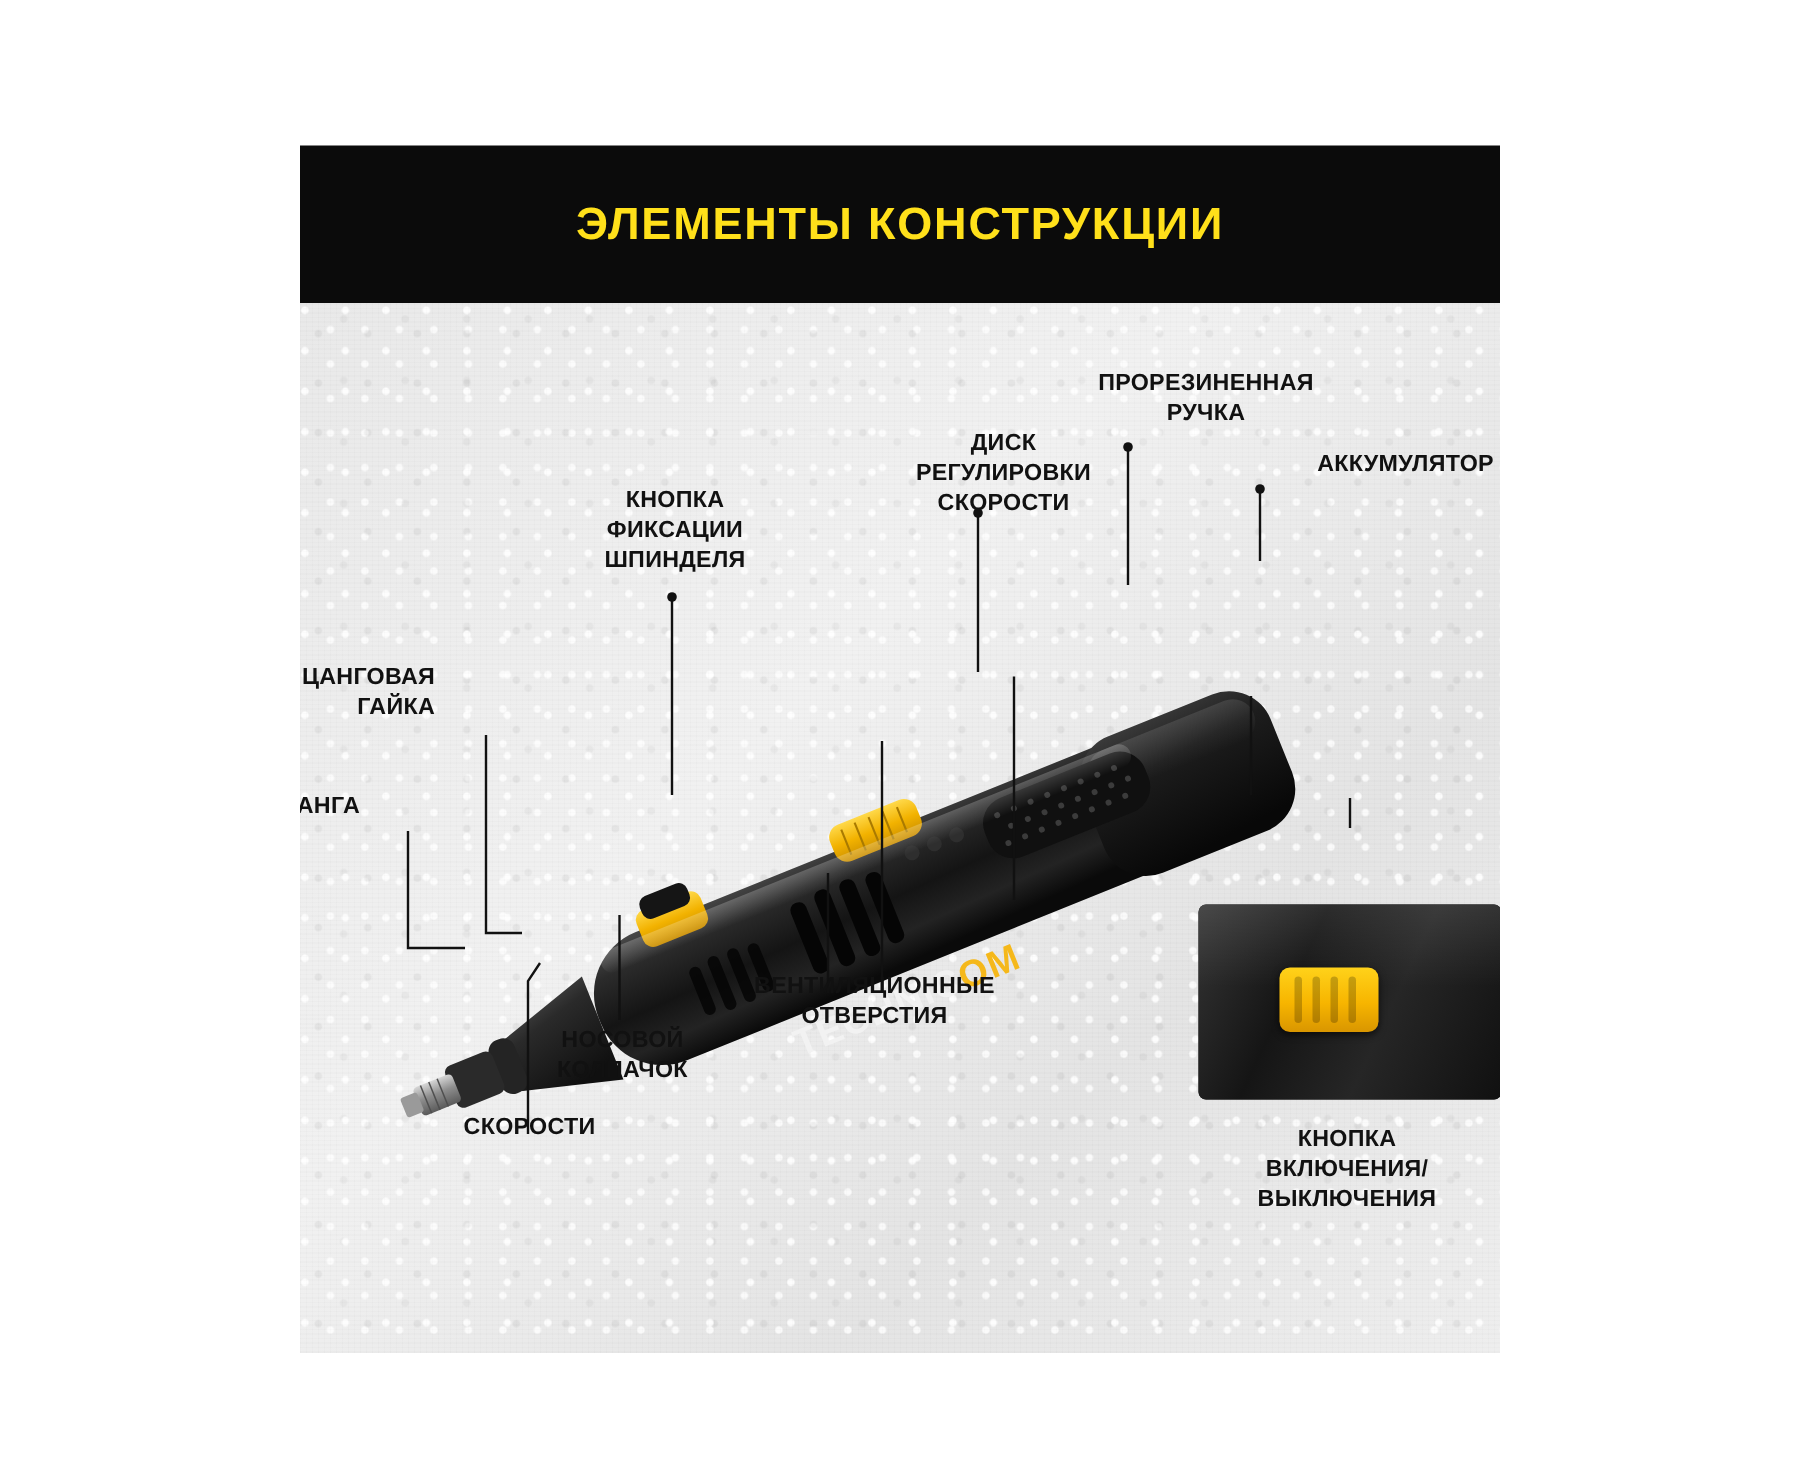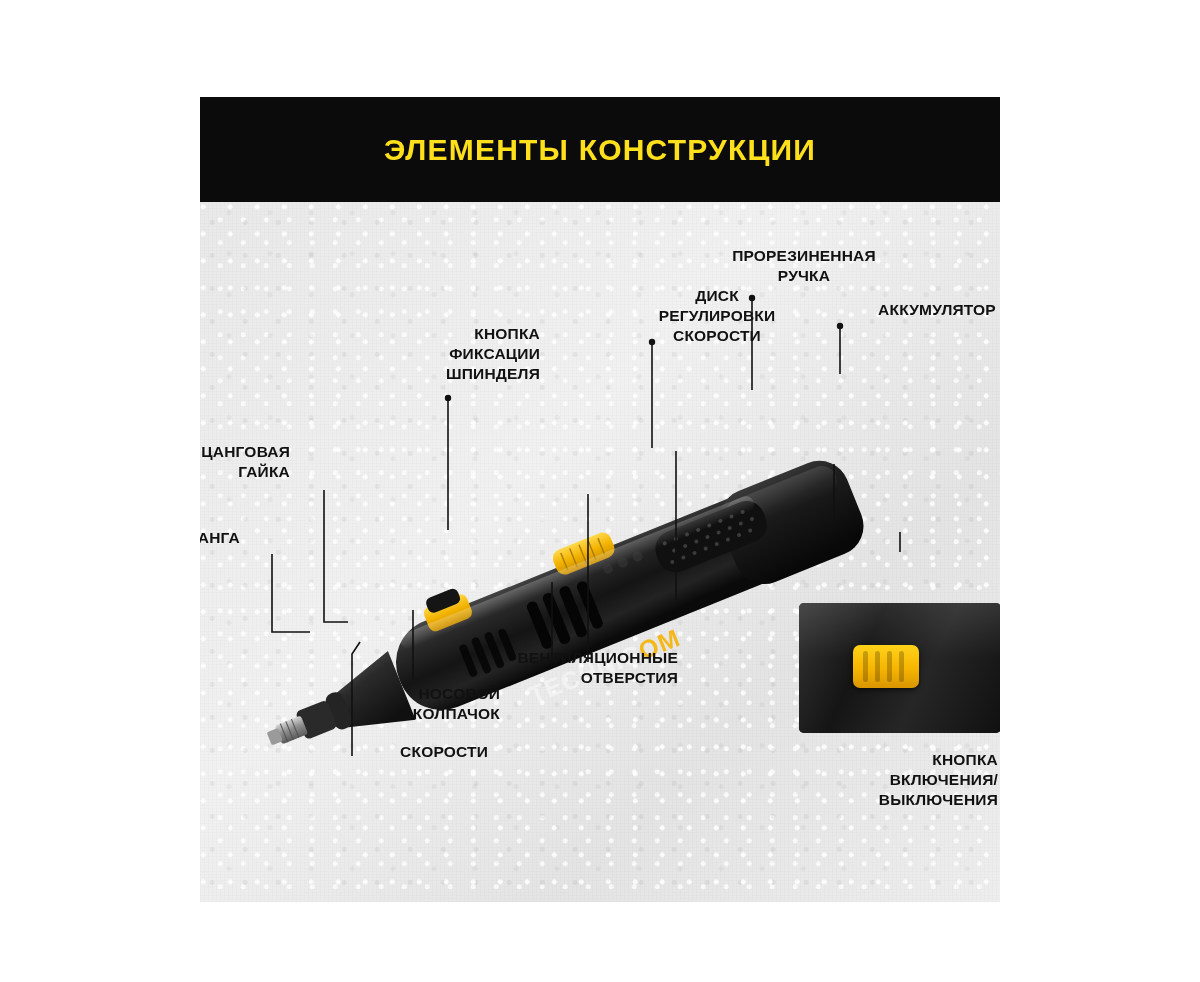--- a/index.html
+++ b/index.html
@@ -78,21 +78,21 @@
   
   .label {
     position: absolute;
     color: #111111;
     font-size: 15.5px;
     line-height: 1.3;
     font-weight: bold;
     letter-spacing: 0.2px;
     white-space: pre-line;
   }
-  .label.center { text-align: right; }
+  .label.center { text-align: center; }
   .label.right { text-align: right; }
   .label.left { text-align: center; }
 
   
   #inset {
     position: absolute;
     left: 599px;
     top: 401px;
     width: 202px;
     height: 130px;
@@ -315,21 +315,21 @@
       <div class="label center" style="left:130px; top:462px; width:170px;margin-top:20px;">НОСОВОЙ
 КОЛПАЧОК</div>
 
       <div class="label center" style="left:160px; top:122px; width:180px;">КНОПКА
 ФИКСАЦИИ
 ШПИНДЕЛЯ</div>
 
       <div class="label center" style="left:288px; top:446px; width:190px;">ВЕНТИЛЯЦИОННЫЕ
 ОТВЕРСТИЯ</div>
 
-      <div class="label left" style="left:374px; top:84px; width:190px;margin-left:48px;">ДИСК
+      <div class="label left" style="left:374px; top:84px; width:190px;">ДИСК
 РЕГУЛИРОВКИ
 СКОРОСТИ</div>
 
 
       <div class="label left" style="left:504px; top:44px; width:200px;">ПРОРЕЗИНЕННАЯ
 РУЧКА</div>
 
       <div class="label left" style="left:594px; top:98px; width:190px;margin-left:48px;">АККУМУЛЯТОР</div>
 
 

